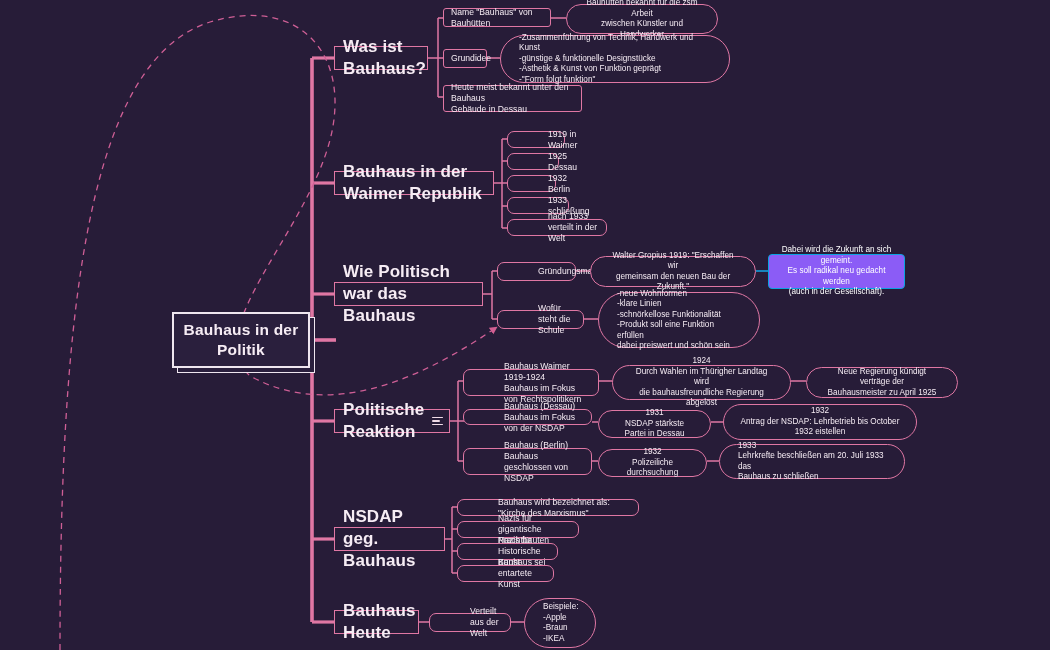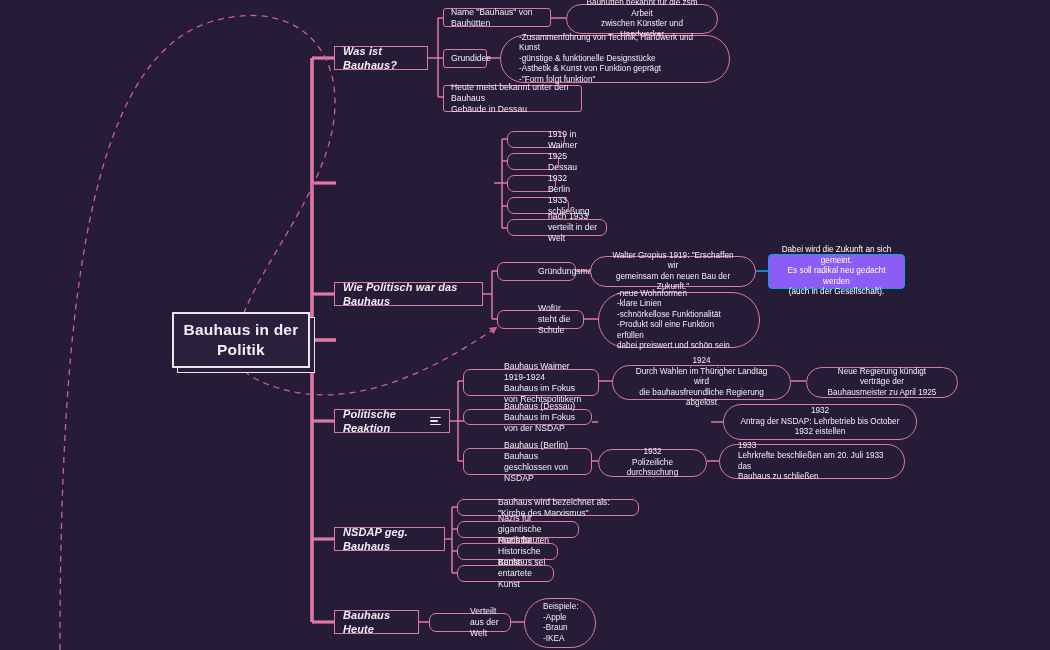--- a/index.html
+++ b/index.html
@@ -29,23 +29,22 @@
     border:2.5px solid #efe6ef;
     background:#2a1f3d;
     font-size:15.5px;font-weight:bold;
     text-align:center;justify-content:center;
     letter-spacing:.2px;
     box-shadow:5px 5px 0 -1px #2a1f3d, 5px 5px 0 0 #efe6ef;
   }
   
   .l1{
     border:1.6px solid #e077a4;
-    font-size:11px;font-weight:bold;
+    font-size:17px;font-weight:bold;
     letter-spacing:.1px;
-    font-style:italic;
   }
   
   .l2{
     font-size:8.6px;
     border-radius:3px;
     padding:3px 7px;
   }
   
   .pill{
     font-size:8.2px;
@@ -171,20 +170,23 @@
 -günstige &amp; funktionelle Designstücke
 -Ästhetik &amp; Kunst von Funktion geprägt
 -"Form folgt funktion"</span>
   </div>
 
   <div class="node l2" style="left:443px;top:85px;width:139px;height:27px;justify-content:center;">
     <span>Heute meist bekannt unter den Bauhaus
 Gebäude in Dessau</span>
   </div>
 
+  <div class="node l1" style="left:334px;top:171px;width:160px;height:24px;">
+    <span>Bauhaus in der Waimer Republik</span>
+  </div>
 
   <div class="node l2 rr" style="left:507px;top:131px;width:58px;height:17px;">
     <span>1919 in Waimer</span>
   </div>
   <div class="node l2 rr" style="left:507px;top:153px;width:52px;height:17px;">
     <span>1925 Dessau</span>
   </div>
   <div class="node l2 rr" style="left:507px;top:175px;width:45px;height:17px;">
     <span>1932 Berlin</span>
   </div>
@@ -239,20 +241,24 @@
   </div>
   <div class="node pill" style="left:806px;top:367px;width:152px;height:31px;">
     <span>Neue Regierung kündigt verträge der
 Bauhausmeister zu April 1925</span>
   </div>
 
   <div class="node l2 rr" style="left:463px;top:409px;width:129px;height:16px;">
     <span>Bauhaus (Dessau)
 Bauhaus im Fokus von der NSDAP</span>
   </div>
+  <div class="node pill" style="left:598px;top:410px;width:113px;height:28px;">
+    <span>1931
+NSDAP stärkste Partei in Dessau</span>
+  </div>
   <div class="node pill" style="left:723px;top:404px;width:194px;height:36px;">
     <span>1932
 Antrag der NSDAP: Lehrbetrieb bis October
 1932 eistellen</span>
   </div>
 
   <div class="node l2 rr" style="left:463px;top:448px;width:129px;height:27px;justify-content:flex-end;">
     <span>Bauhaus (Berlin)
 Bauhaus geschlossen von NSDAP</span>
   </div>

